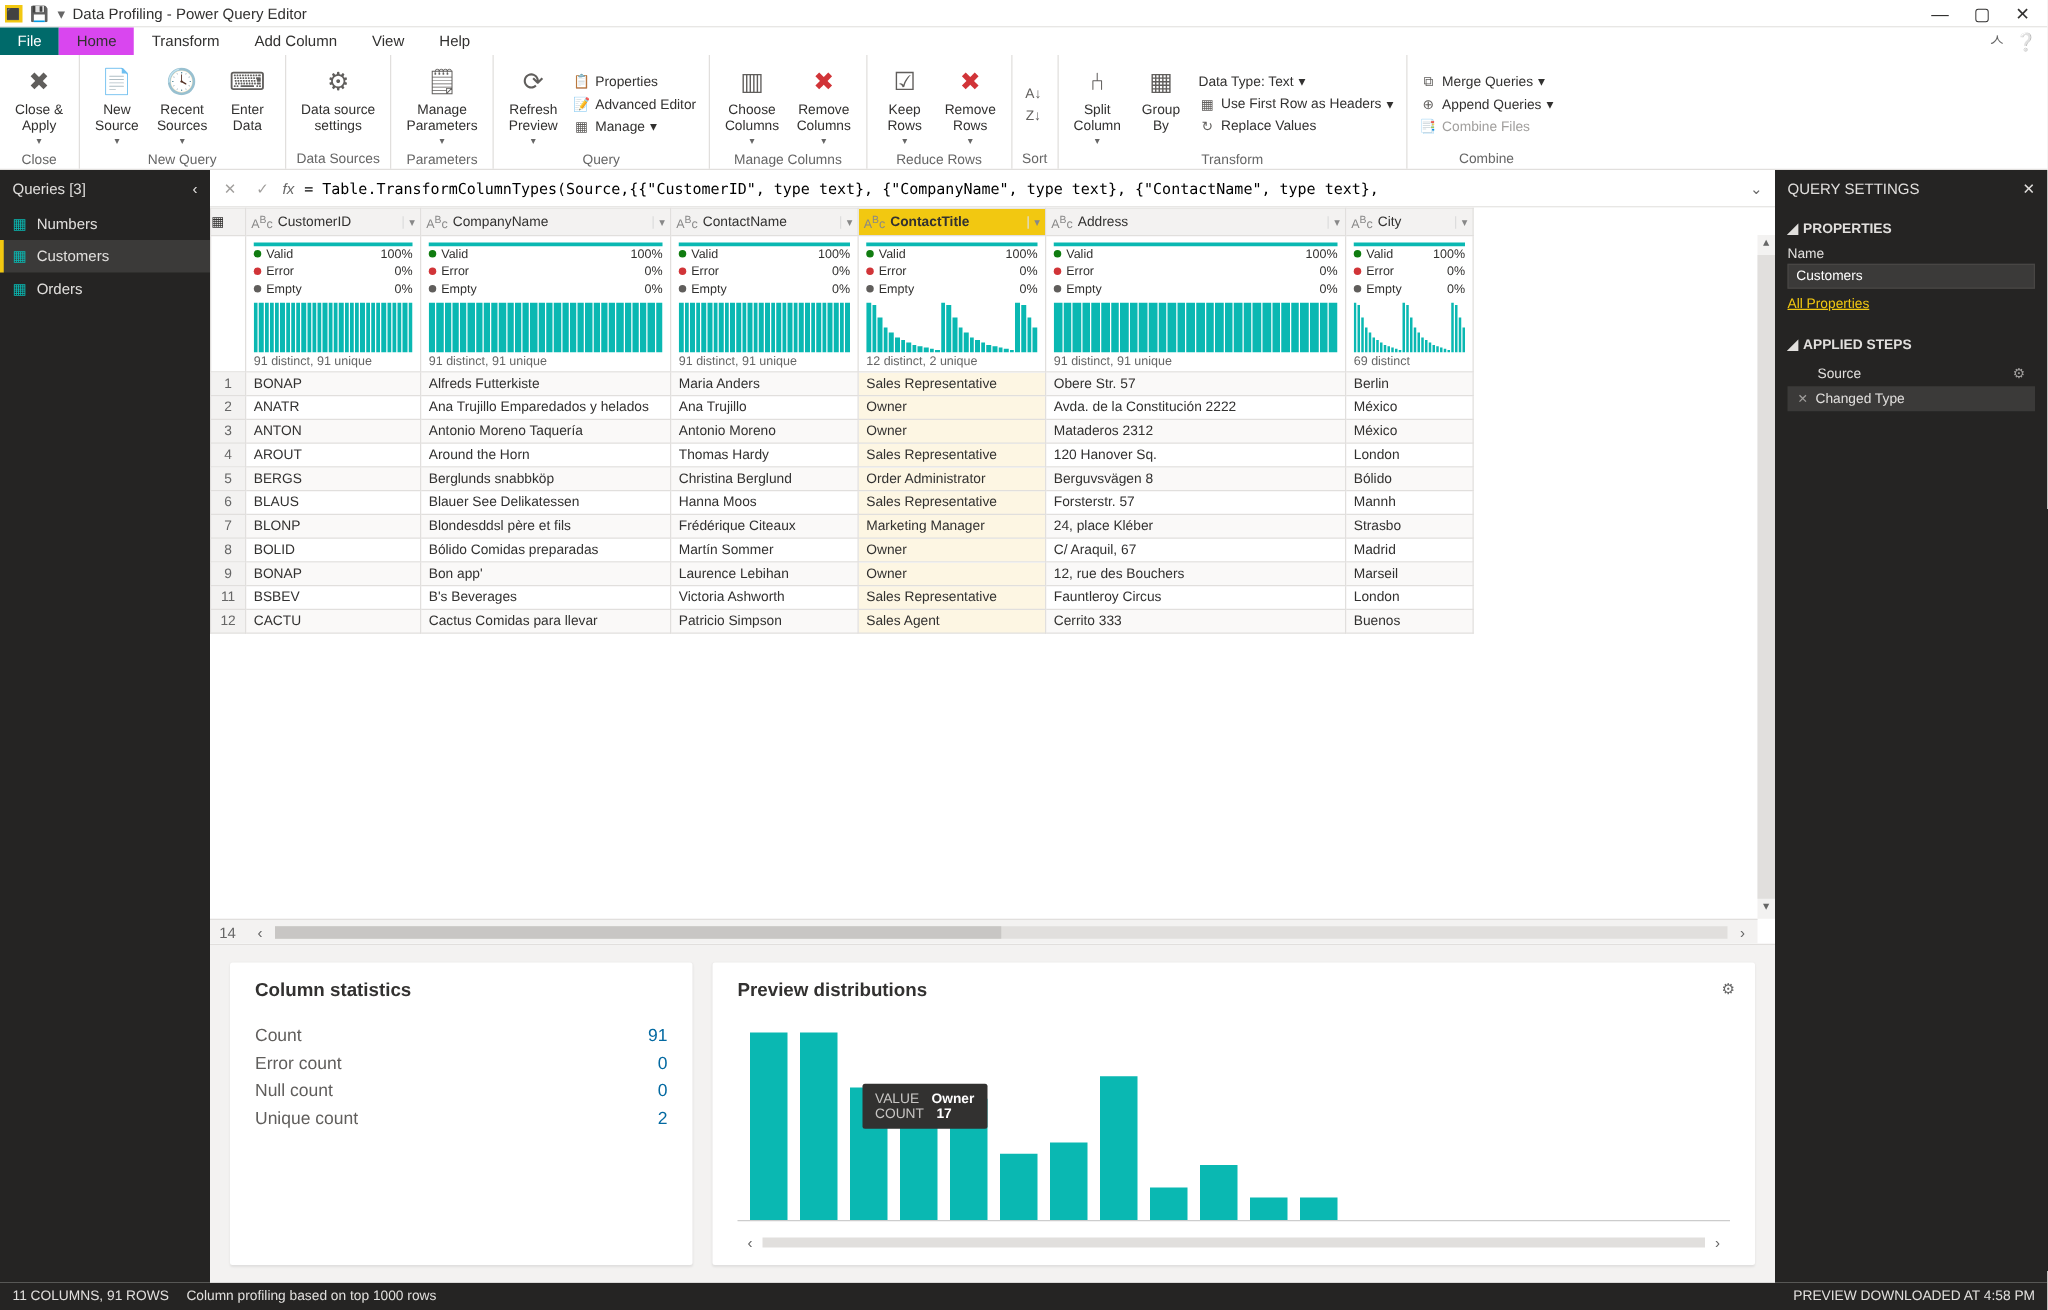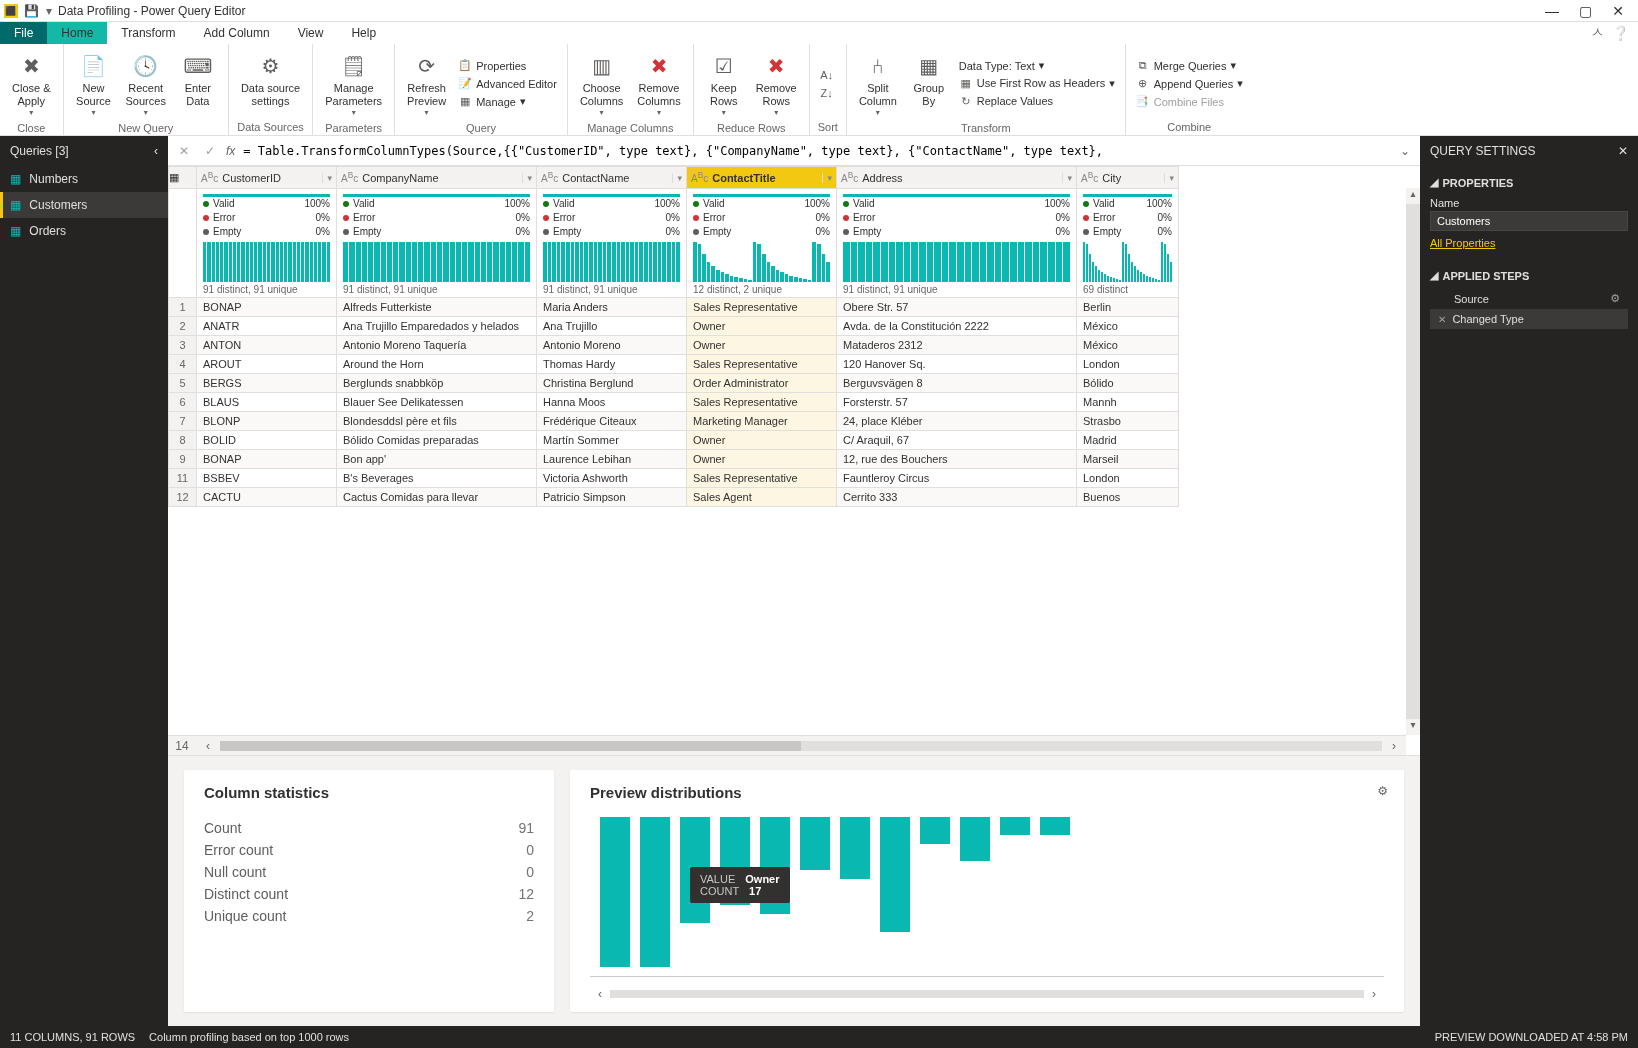--- a/index.html
+++ b/index.html
@@ -7,21 +7,21 @@
 .titlebar { height: 22px; background: #fff; display: flex; align-items: center; padding: 0 4px; border-bottom: 1px solid #e1dfdd; }
 .titlebar .app-icon { width: 14px; height: 14px; background: #f2c811; margin-right: 6px; text-align:center; font-size:9px; line-height:14px; font-weight:bold;}
 .titlebar .save-icon { width:14px;height:14px;margin-right:2px; color:#005a9e;}
 .titlebar .dd { margin:0 6px; color:#666;}
 .titlebar .title { font-size: 12px; }
 .titlebar .win-ctrls { margin-left: auto; display: flex; gap: 20px; padding-right:10px; }
 .titlebar .win-ctrls span { font-size: 14px; cursor: default; }
 .menubar { height: 22px; background: #fff; display: flex; align-items: stretch; }
 .menubar .tab { padding: 0 14px; font-size: 12px; display:flex; align-items:center; cursor:default;}
 .menubar .tab.file { background: #006a6a; color:#fff; font-weight:normal;}
-.menubar .tab.active { background: #14b8a6; }
+.menubar .tab.active { background: #d946ef; }
 .menubar .help-icons { margin-left:auto; display:flex; align-items:center; gap:8px; padding-right:8px;}
 .menubar .help-icons span { font-size:14px; color:#666;}
 .ribbon { height: 92px; background: #fff; border-bottom: 1px solid #e1dfdd; display: flex; }
 .ribbon-group { border-right: 1px solid #e1dfdd; padding: 4px 8px 0 8px; display:flex; flex-direction:column; }
 .ribbon-group .buttons { display:flex; gap:6px; flex:1;}
 .ribbon-group .lbl { font-size:11px; color:#666; text-align:center; padding:2px 0;}
 .rbtn { display:flex; flex-direction:column; align-items:center; justify-content:flex-start; min-width:44px; padding:2px 4px; cursor:default; font-size:11px; text-align:center; line-height:1.2;}
 .rbtn .ico { width:32px; height:32px; display:flex; align-items:center; justify-content:center; font-size:20px; color:#605e5c;}
 .rbtn .caret { font-size:8px; color:#666;}
 .rmini { display:flex; align-items:center; gap:4px; font-size:11px; padding:1px 2px; cursor:default; color:#323130;}
@@ -75,22 +75,22 @@
 .hscroll-row .track { flex:1; height:10px; background:#e1dfdd; position:relative;}
 .hscroll-row .thumb { position:absolute; left:0; width:50%; height:100%; background:#c8c6c4;}
 
 .stats-row { display:flex; gap:16px; padding:14px 16px; background:#f3f2f1; height:270px;}
 .card { background:#fff; border-radius:2px; padding:14px 20px; box-shadow:0 1px 2px rgba(0,0,0,0.08);}
 .card-stats { width:370px;}
 .card-dist { flex:1; position:relative;}
 .card h3 { font-size:15px; font-weight:600; margin-bottom:16px;}
 .card-dist .gear { position:absolute; right:16px; top:14px; color:#666; cursor:pointer;}
 .stat-line { display:flex; justify-content:space-between; font-size:14px; color:#605e5c; padding:3px 0;}
-.stat-line .v { color:#737373;}
-.dist-chart { height:160px; display:flex; align-items:flex-start; gap:10px; padding:0 10px; border-bottom:1px solid #ccc; position:relative;}
+.stat-line .v { color:#0369a1;}
+.dist-chart { height:160px; display:flex; align-items:flex-end; gap:10px; padding:0 10px; border-bottom:1px solid #ccc; position:relative;}
 .dist-chart .bar { width:30px; background:#0ab8b2;}
 .tooltip { position:absolute; background:#323130; color:#fff; font-size:11px; padding:6px 10px; border-radius:2px; left:100px; top:50px;}
 .tooltip .row { display:flex; gap:10px;}
 .tooltip .k { color:#c8c6c4;}
 .dist-scroll { display:flex; align-items:center; margin-top:10px;}
 .dist-scroll .arrow{width:20px;text-align:center;color:#666;cursor:pointer;}
 .dist-scroll .track{flex:1;height:8px;background:#e1dfdd;}
 
 .settings-pane { width:218px; background:#252423; color:#e1dfdd; display:flex; flex-direction:column; padding:0;}
 .settings-pane .hdr { padding:8px 10px; font-size:12px; display:flex; justify-content:space-between; align-items:center;}
@@ -820,24 +820,20 @@
             </div>
             <div class="stat-line">
               <span>Error count</span>
               <span class="v">0</span>
             </div>
             <div class="stat-line">
               <span>Null count</span>
               <span class="v">0</span>
             </div>
             <div class="stat-line">
-              <span>Distinct count</span>
-              <span class="v">12</span>
-            </div>
-            <div class="stat-line">
               <span>Unique count</span>
               <span class="v">2</span>
             </div>
           </div>
       </div>
       <div class="card card-dist">
         <h3>Preview distributions</h3>
         <span class="gear">⚙</span>
         <div class="dist-chart" id="dist-chart">
           <div class="tooltip">

